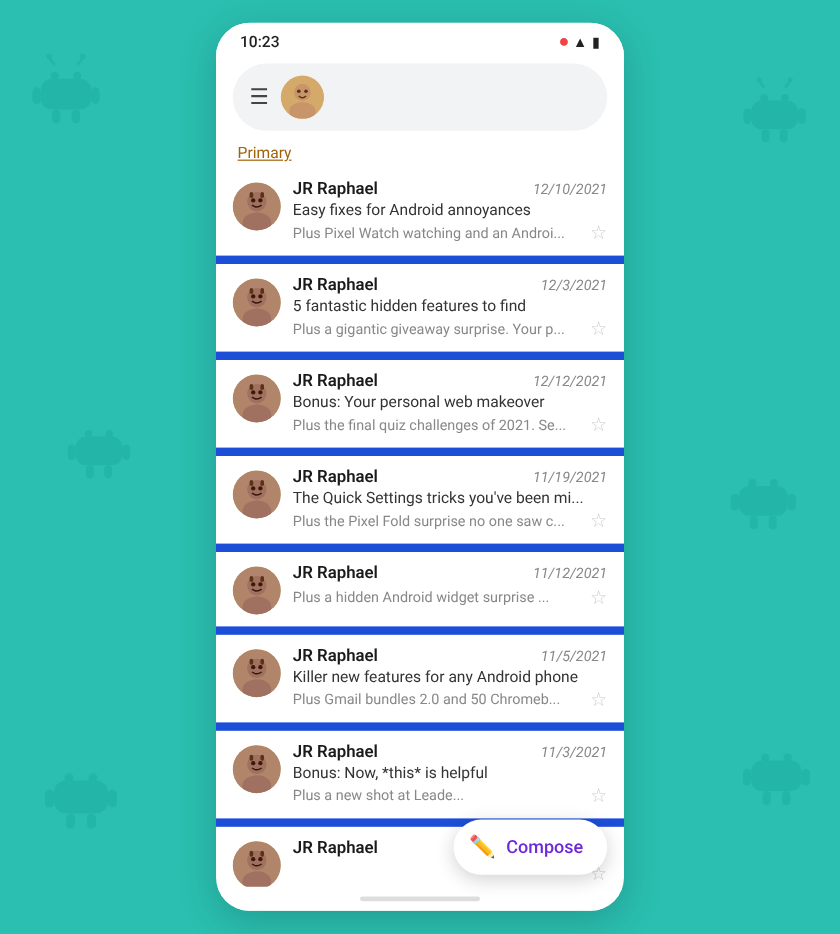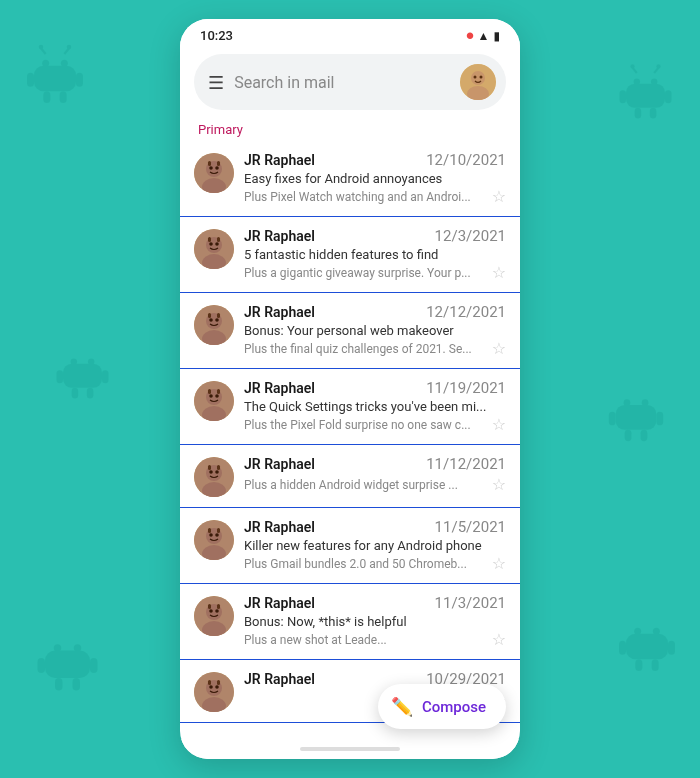--- a/index.html
+++ b/index.html
@@ -90,36 +90,37 @@
       justify-content: center;
     }
     .avatar-circle svg {
       width: 36px;
       height: 36px;
     }
 
     
     .section-label {
       font-size: 13px;
-      color: #be185d;
+      color: #a16207;
       padding: 2px 18px 4px 18px;
       flex-shrink: 0;
+      text-decoration: underline;
     }
 
     
     .email-list {
       flex: 1;
       overflow: hidden;
     }
 
     .email-item {
       display: flex;
       align-items: flex-start;
       padding: 10px 14px 10px 14px;
-      border-bottom: 1px solid #1d4ed8;
+      border-bottom: 7px solid #1d4ed8;
       cursor: pointer;
       gap: 10px;
     }
 
     .sender-avatar {
       width: 40px;
       height: 40px;
       border-radius: 50%;
       flex-shrink: 0;
       background: #c0a070;
@@ -143,24 +144,25 @@
       justify-content: space-between;
       align-items: center;
       margin-bottom: 2px;
     }
     .sender-name {
       font-size: 14px;
       font-weight: 600;
       color: #1a1a1a;
     }
     .email-date {
-      font-size: 15px;
+      font-size: 12px;
       color: #888;
       white-space: nowrap;
       margin-left: 8px;
+      font-style: italic;
     }
     .email-subject {
       font-size: 13px;
       color: #333;
       white-space: nowrap;
       overflow: hidden;
       text-overflow: ellipsis;
       margin-bottom: 1px;
     }
     .email-preview-row {
@@ -309,21 +311,20 @@
       <span style="font-size:14px;color:#e44;">⏺</span>
 
       <span style="font-size:12px;color:#222;">▲</span>
 
       <span style="font-size:12px;color:#222;">▮</span>
     </div>
   </div>
 
   <div class="search-bar">
     <span class="menu-icon">☰</span>
-    <span class="search-text">Search in mail</span>
     <div class="avatar-circle">
 
       <svg viewBox="0 0 36 36" xmlns="http://www.w3.org/2000/svg">
         <circle cx="18" cy="18" r="18" fill="#d4a96a"></circle>
         <circle cx="18" cy="14" r="7" fill="#c8956a"></circle>
         <ellipse cx="18" cy="30" rx="11" ry="8" fill="#c8956a"></ellipse>
         <circle cx="15" cy="13" r="1.5" fill="#5a3010"></circle>
         <circle cx="21" cy="13" r="1.5" fill="#5a3010"></circle>
         <path d="M15 17 Q18 20 21 17" stroke="#5a3010" stroke-width="1.2" fill="none"></path>
       </svg>

